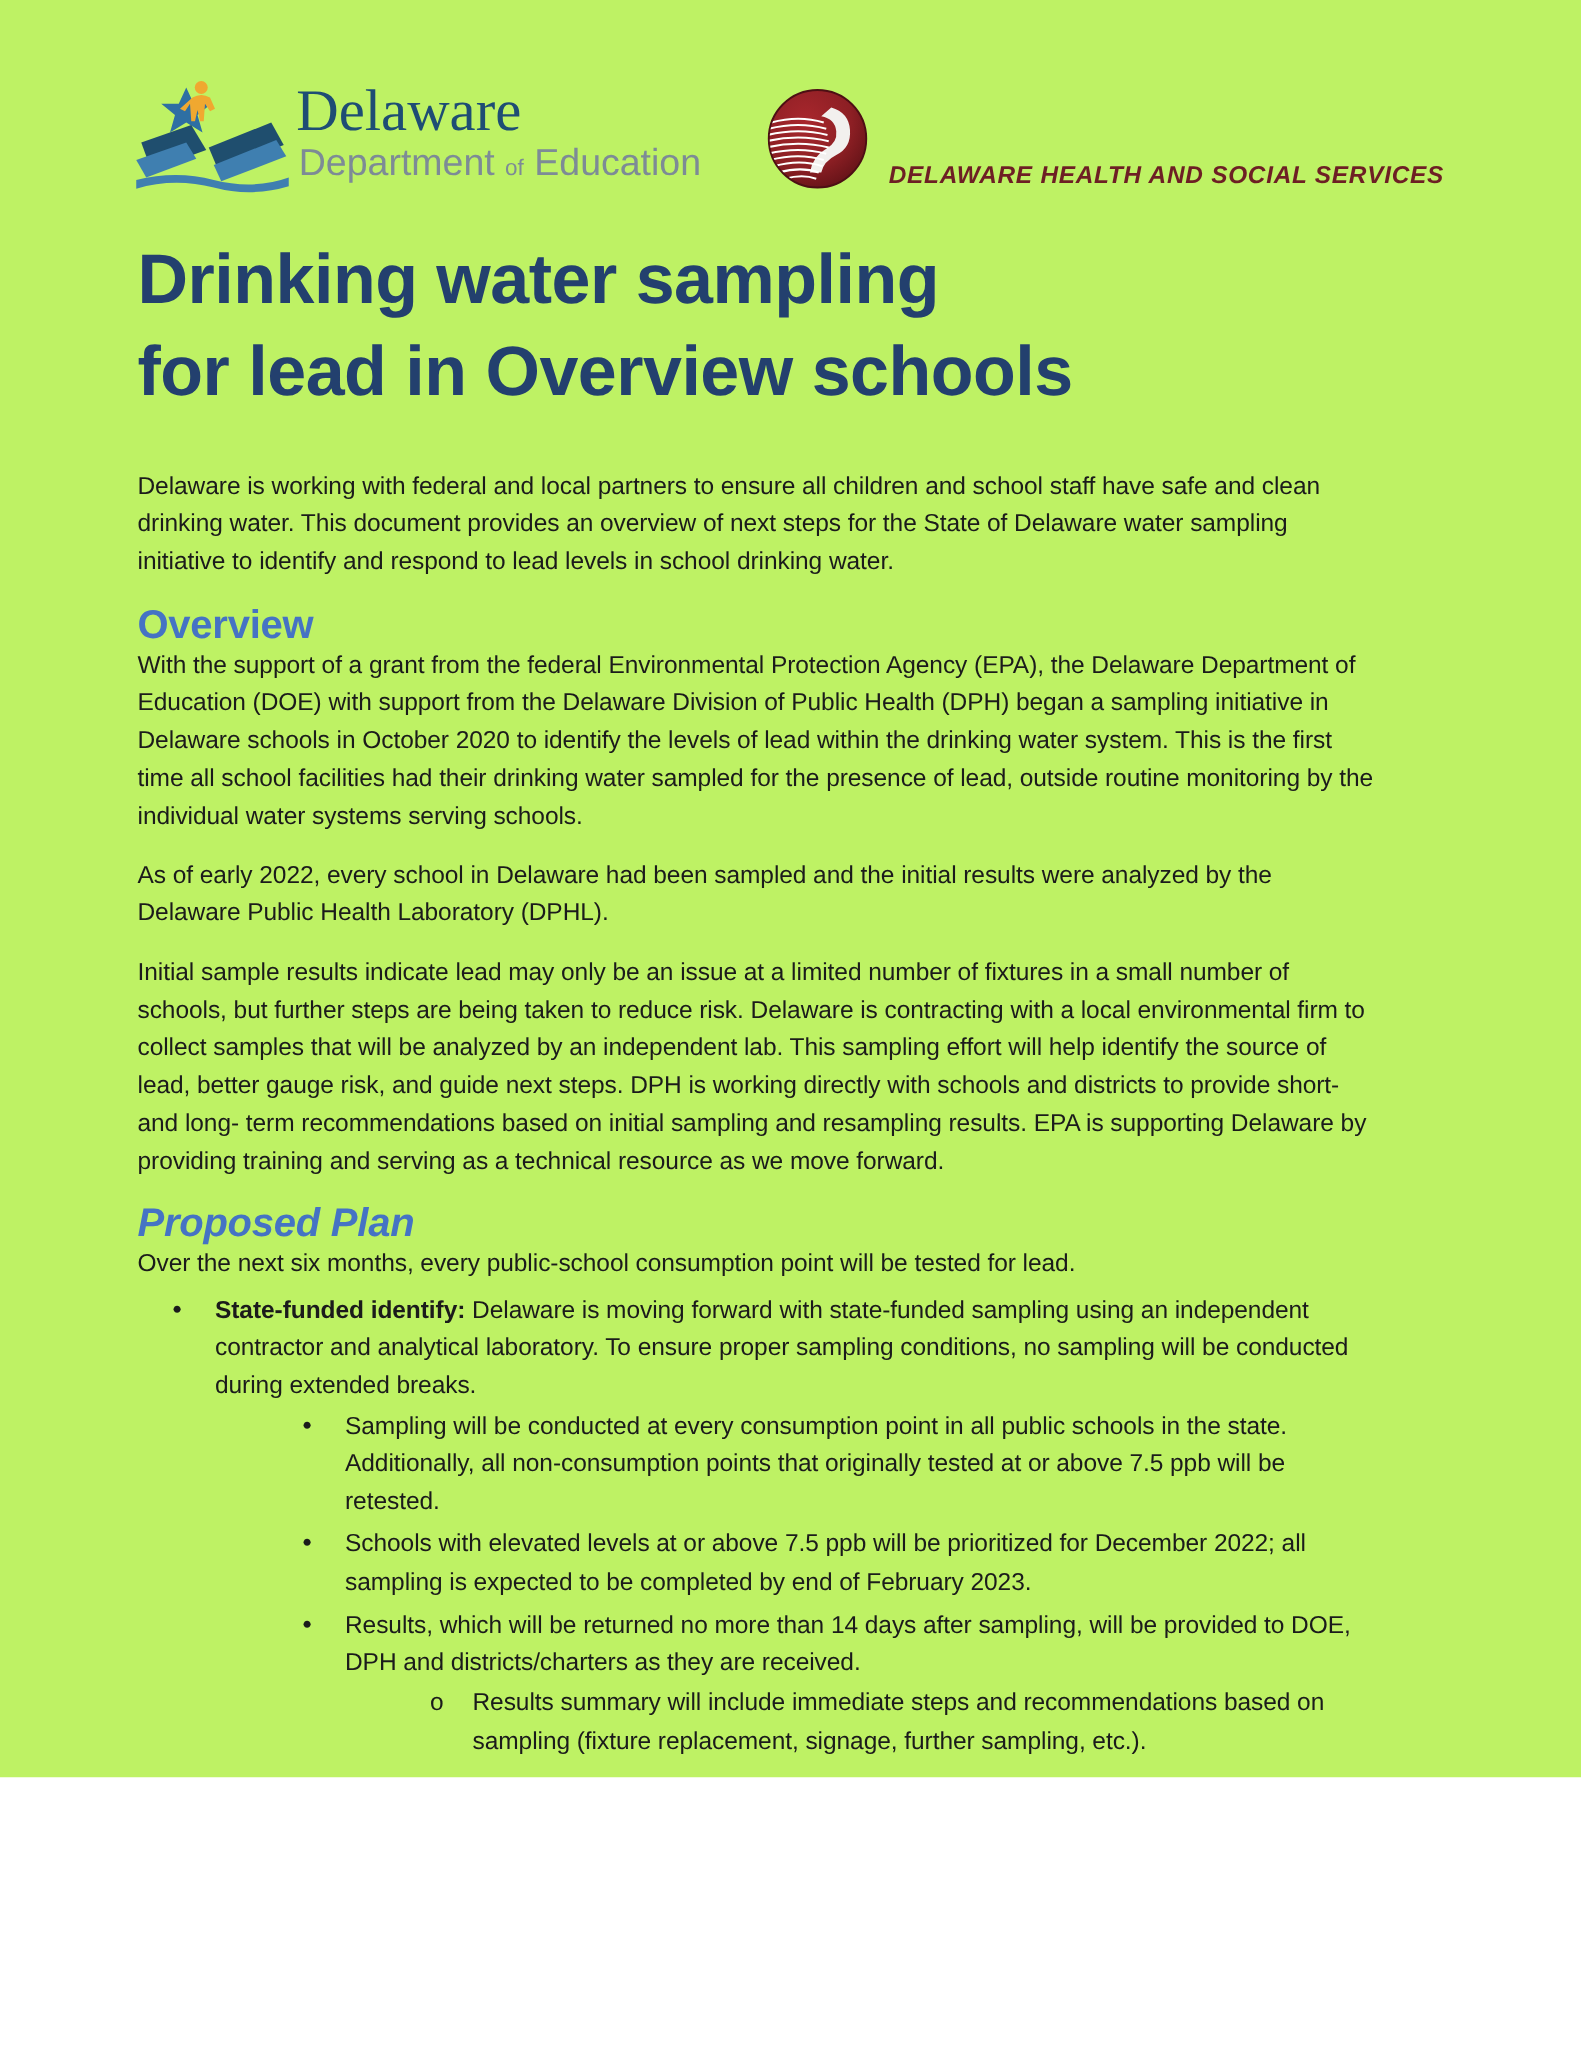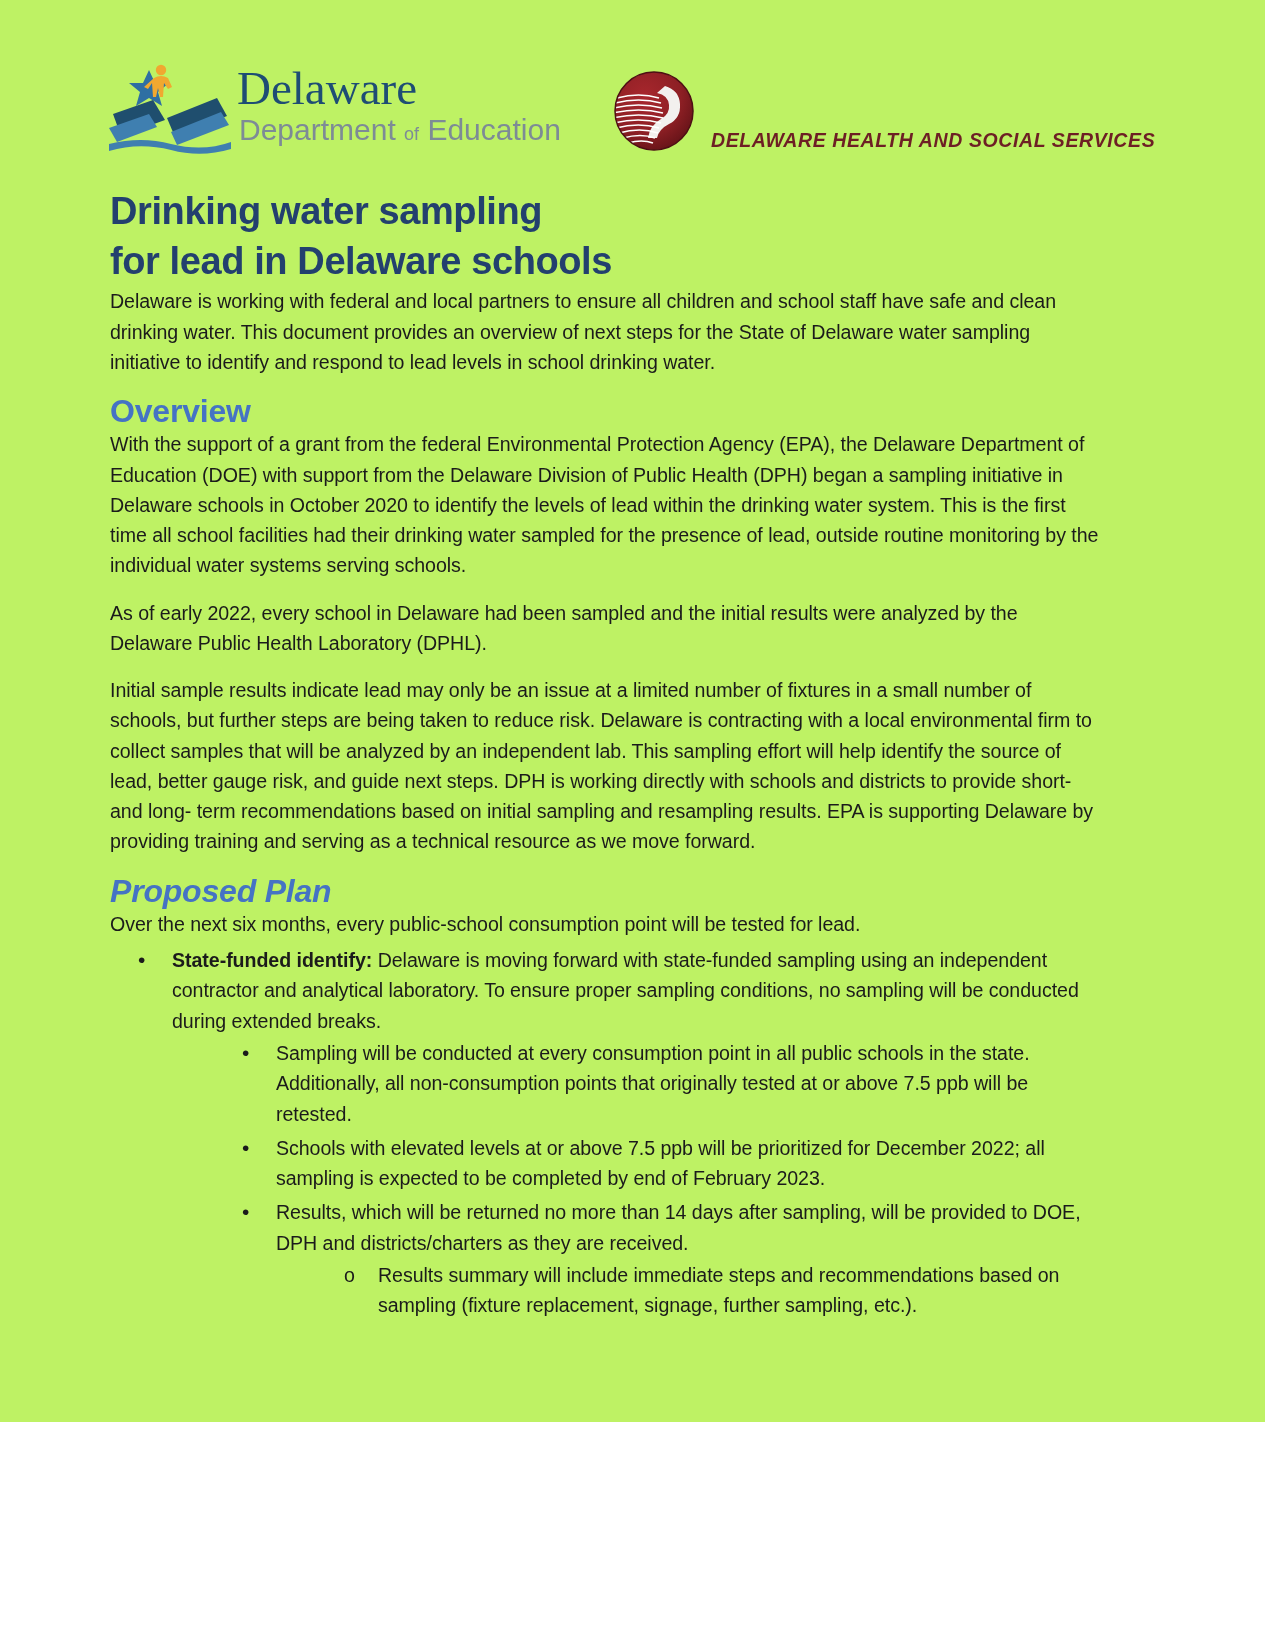--- a/index.html
+++ b/index.html
@@ -63,21 +63,21 @@
     position: absolute;
     left: 110px;
     top: 186px;
     width: 995px;
   }
 
   h1.doc-title {
     margin: 0;
     font-family: "Liberation Sans", sans-serif;
     font-weight: bold;
-    font-size: 38px;
+    font-size: 56px;
     line-height: 1.32;
     letter-spacing: -0.4px;
     color: #23406e;
   }
   h1.doc-title .ln { display: block; }
 
   h2.section {
     margin: 0;
     font-family: "Liberation Sans", sans-serif;
     font-weight: bold;
@@ -90,21 +90,21 @@
   .sec-plan     { margin-top: 52px; margin-bottom: 16px; font-style: italic; }
 
   p.body {
     margin: 0 0 17px 0;
     font-family: "Liberation Sans", sans-serif;
     font-size: 19.6px;
     line-height: 1.545;
     color: #1b1b1b;
     letter-spacing: -0.05px;
   }
-  p.intro { }
+  p.intro { margin-top: 40px; }
   p.lead  { margin-bottom: 6px; }
 
   
   ul.lvl1, ul.lvl2, ul.lvl3 {
     margin: 0;
     padding: 0;
     list-style: none;
   }
   ul.lvl1 { margin-left: 28px; }
   ul.lvl2 { margin-left: 70px; margin-top: 2px; }
@@ -195,21 +195,21 @@
       </span>
       <span class="dhss-text">DELAWARE HEALTH AND SOCIAL SERVICES</span>
     </div>
 
   </div>
 
   <div class="content">
 
     <h1 class="doc-title">
       <span class="ln">Drinking water sampling</span>
-      <span class="ln">for lead in Delaware schools</span>
+      <span class="ln">for lead in Overview schools</span>
     </h1>
 
     <p class="body intro">Delaware is working with federal and local partners to ensure all children and school staff have safe and clean drinking water. This document provides an overview of next steps for the State of Delaware water sampling initiative to identify and respond to lead levels in school drinking water.</p>
 
     <h2 class="section sec-overview">Overview</h2>
 
     <p class="body">With the support of a grant from the federal Environmental Protection Agency (EPA), the Delaware Department of Education (DOE) with support from the Delaware Division of Public Health (DPH) began a sampling initiative in Delaware schools in October 2020 to identify the levels of lead within the drinking water system. This is the first time all school facilities had their drinking water sampled for the presence of lead, outside routine monitoring by the individual water systems serving schools.</p>
     <p class="body">As of early 2022, every school in Delaware had been sampled and the initial results were analyzed by the Delaware Public Health Laboratory (DPHL).</p>
     <p class="body">Initial sample results indicate lead may only be an issue at a limited number of fixtures in a small number of schools, but further steps are being taken to reduce risk. Delaware is contracting with a local environmental firm to collect samples that will be analyzed by an independent lab.  This sampling effort will help identify the source of lead, better gauge risk, and guide next steps. DPH is working directly with schools and districts to provide short- and long- term recommendations based on initial sampling and resampling results. EPA is supporting Delaware by providing training and serving as a technical resource as we move forward.</p>
 

